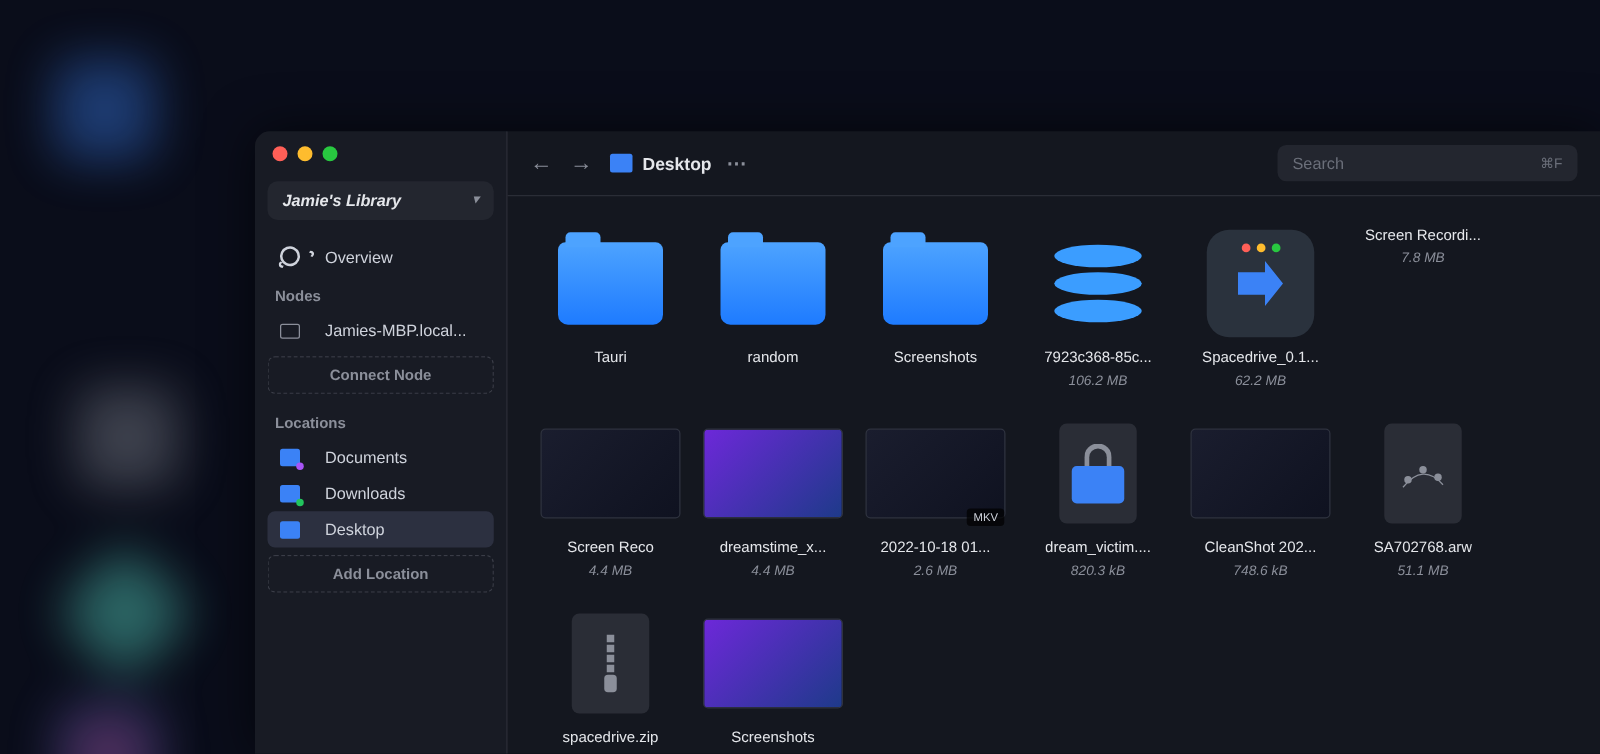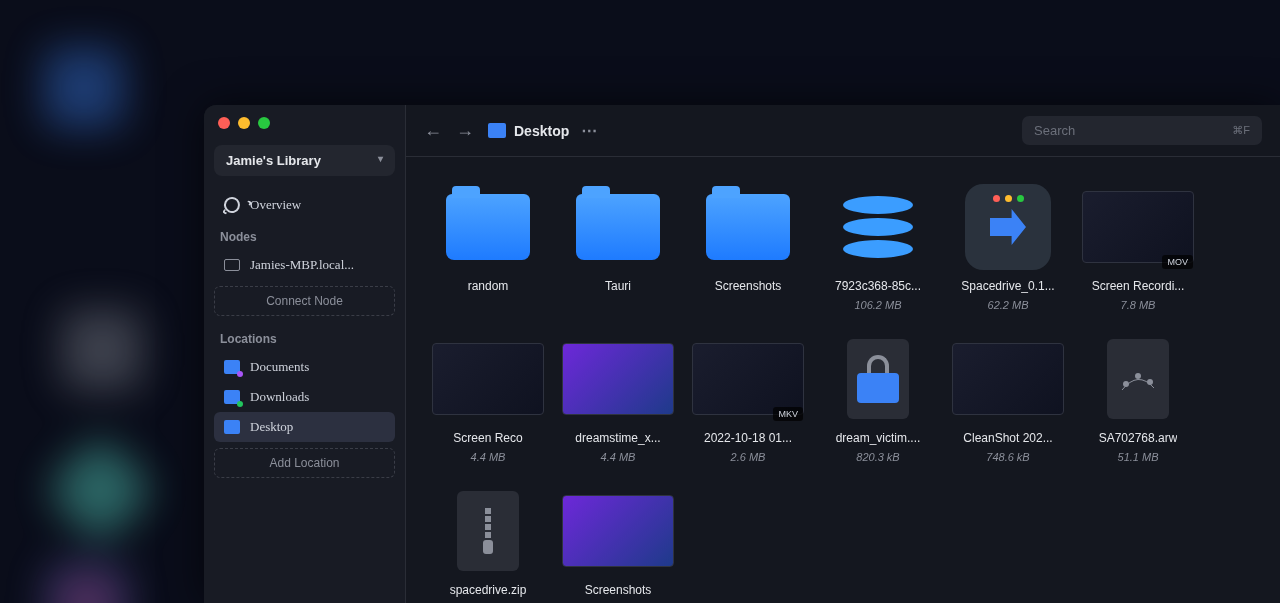--- a/index.html
+++ b/index.html
@@ -52,49 +52,50 @@
 .library-select {
   background: #23262f;
   border-radius: 8px;
   padding: 8px 12px;
   display: flex;
   justify-content: space-between;
   align-items: flex-start;
   font-size: 13px;
   font-weight: 600;
   margin-bottom: 14px;
+  font-style: italic;
 }
 .sidebar-row {
   display: flex;
   align-items: center;
-  gap: 10px;
+  gap: 20px;
   padding: 7px 10px;
   border-radius: 6px;
   font-size: 13px;
   cursor: pointer;
   color: #cfd3dc;
-  font-family: Liberation Serif, serif;
 }
 .sidebar-row.active { background: #2c3040; }
 .section-label {
   font-size: 12px;
   font-weight: 600;
   color: #8b8f9a;
   padding: 10px 6px 6px;
 }
 .connect-btn, .add-loc-btn {
   background: transparent;
   border: 1px dashed #3a3d47;
   color: #8b8f9a;
   font-size: 12px;
   padding: 7px;
   border-radius: 6px;
   margin: 6px 0;
   text-align: center;
   cursor: pointer;
+  font-weight: bold;
 }
 .folder-dot { width: 16px; height: 14px; border-radius: 2px; position: relative; }
 .folder-dot.blue { background: #3b82f6; }
 .folder-dot.green::after { content:""; position:absolute; right:-3px; bottom:-3px; width:6px; height:6px; border-radius:50%; background:#22c55e; }
 .folder-dot.purple::after { content:""; position:absolute; right:-3px; bottom:-3px; width:6px; height:6px; border-radius:50%; background:#a855f7; }
 .main { flex: 1; display: flex; flex-direction: column; }
 .toolbar {
   height: 52px;
   display: flex;
   align-items: center;
@@ -267,27 +268,27 @@
         <span class="kb">⌘F</span>
       </div>
     </div>
 
     <div class="content">
       <div class="grid" id="grid">
           <div class="item">
             <div class="thumb">
               <div class="folder-ico"></div>
             </div>
+            <div class="item-name">Tauri</div>
+          </div>
+          <div class="item">
+            <div class="thumb">
+              <div class="folder-ico"></div>
+            </div>
             <div class="item-name">random</div>
-          </div>
-          <div class="item">
-            <div class="thumb">
-              <div class="folder-ico"></div>
-            </div>
-            <div class="item-name">Tauri</div>
           </div>
           <div class="item">
             <div class="thumb">
               <div class="folder-ico"></div>
             </div>
             <div class="item-name">Screenshots</div>
           </div>
           <div class="item">
             <div class="thumb">
               <div class="db-ico">
@@ -307,24 +308,20 @@
                   <span style="background:#febc2e"></span>
                   <span style="background:#28c840"></span>
                 </div>
                 <div class="arrow"></div>
               </div>
             </div>
             <div class="item-name">Spacedrive_0.1...</div>
             <div class="item-size">62.2 MB</div>
           </div>
           <div class="item">
-            <div class="thumb">
-              <div class="img-thumb dark"></div>
-              <div class="badge">MOV</div>
-            </div>
             <div class="item-name">Screen Recordi...</div>
             <div class="item-size">7.8 MB</div>
           </div>
           <div class="item">
             <div class="thumb">
               <div class="img-thumb dark"></div>
             </div>
             <div class="item-name">Screen Reco</div>
             <div class="item-size">4.4 MB</div>
           </div>

